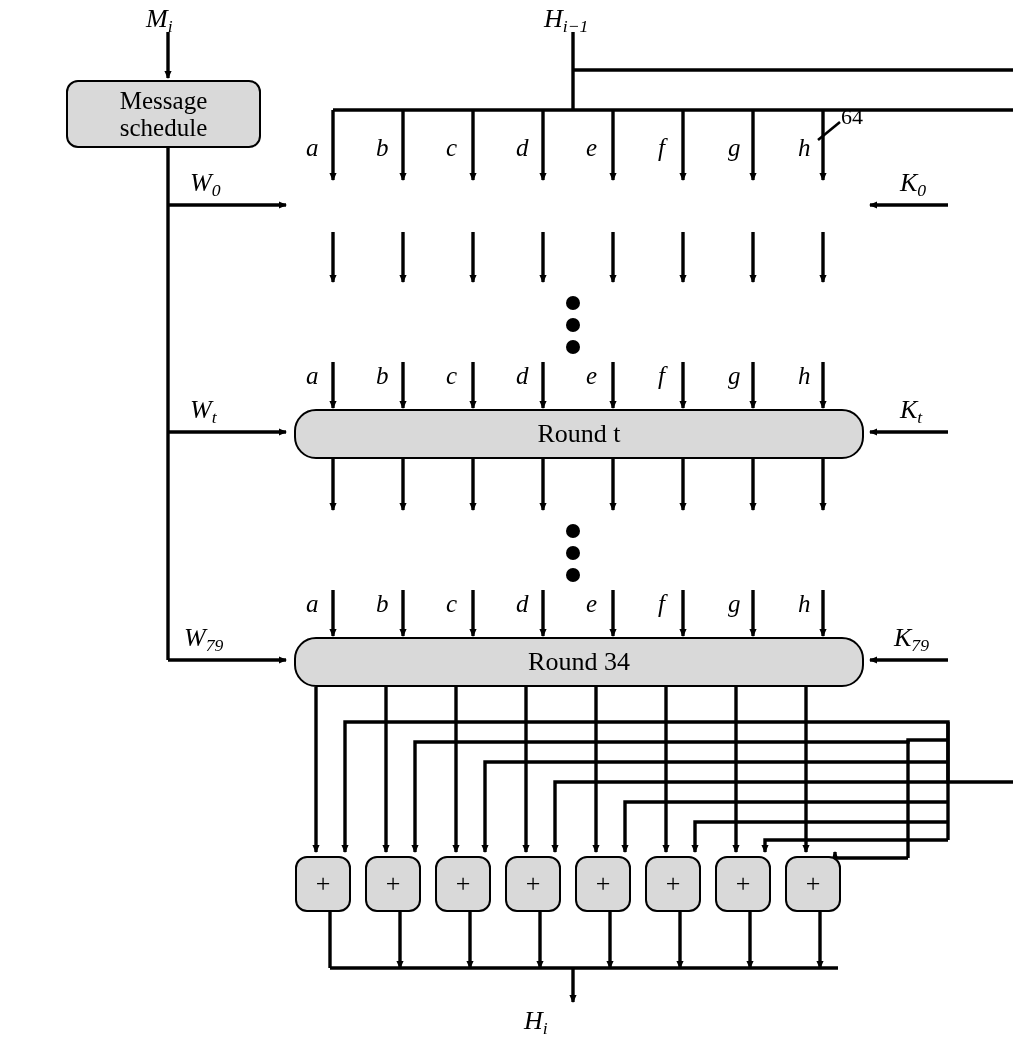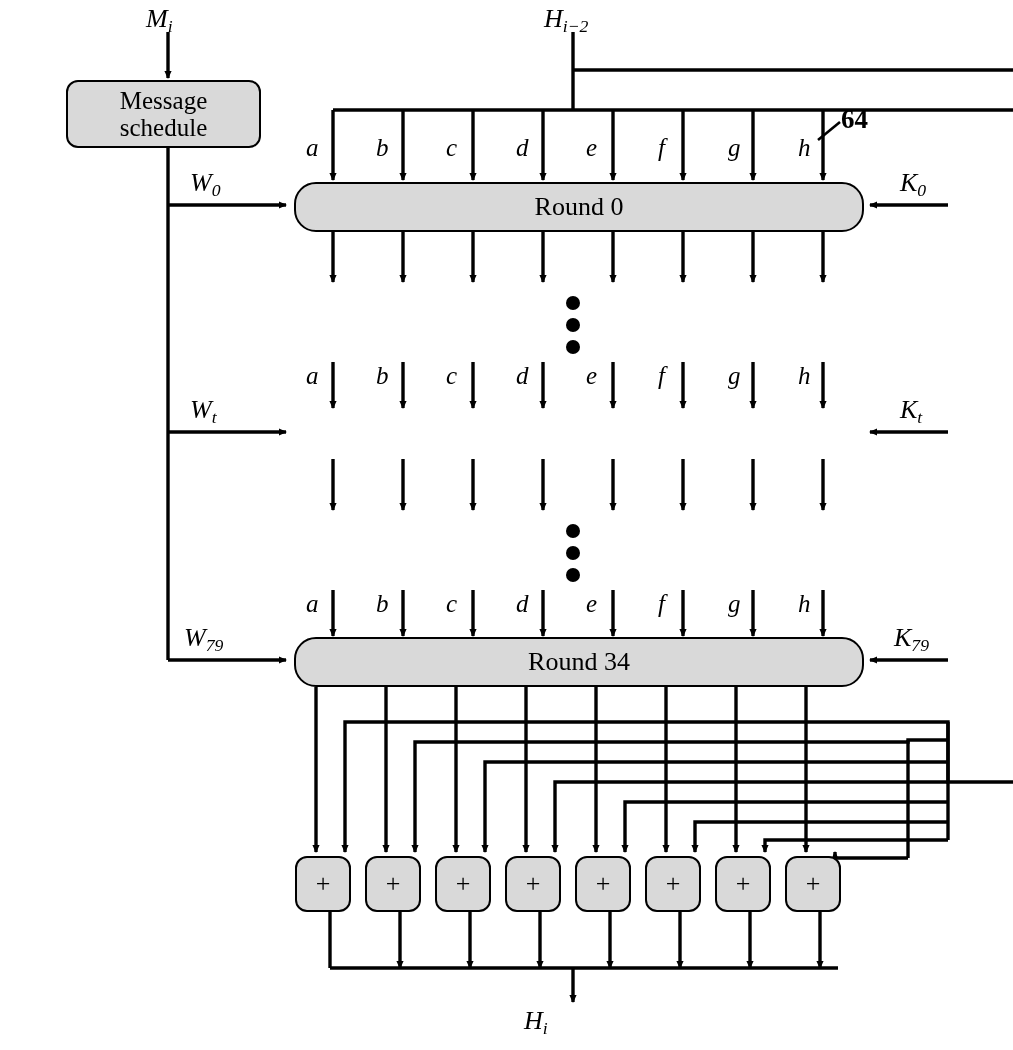--- a/index.html
+++ b/index.html
@@ -198,52 +198,49 @@
       <line x1="282" y1="968" x2="790" y2="968"></line>
       <line x1="525" y1="968" x2="525" y2="1002" marker-end="url(#arrow)"></line>
     </g>
   </svg>
 
   <div class="lbl" style="left:98px; top:4px; font-size:26px;">
     <span class="italic">M</span><span class="sub">i</span>
   </div>
 
   <div class="lbl" style="left:496px; top:4px; font-size:26px;">
-    <span class="italic">H</span><span class="sub">i−2</span>
+    <span class="italic">H</span><span class="sub">i−1</span>
   </div>
 
   <div class="box msg-box" style="left:18px; top:80px; width:195px; height:68px;">
     <span>Message</span>
     <span>schedule</span>
   </div>
 
-  <div class="lbl" style="left:793px; top:104px; font-size:27px;font-weight:bold;">
+  <div class="lbl" style="left:793px; top:104px; font-size:22px;">
     <span>64</span>
   </div>
 
   <div class="var" style="left:258px; top:134px;">a</div>
   <div class="var" style="left:328px; top:134px;">b</div>
   <div class="var" style="left:398px; top:134px;">c</div>
   <div class="var" style="left:468px; top:134px;">d</div>
   <div class="var" style="left:538px; top:134px;">e</div>
   <div class="var" style="left:610px; top:134px;">f</div>
   <div class="var" style="left:680px; top:134px;">g</div>
   <div class="var" style="left:750px; top:134px;">h</div>
 
   <div class="lbl" style="left:142px; top:168px; font-size:26px;">
     <span class="italic">W</span><span class="sub">0</span>
   </div>
 
   <div class="lbl" style="left:852px; top:168px; font-size:26px;">
     <span class="italic">K</span><span class="sub">0</span>
   </div>
 
-  <div class="box round-box" style="left:246px; top:182px; width:570px; height:50px;">
-    <span>Round 0</span>
-  </div>
 
   <div class="dots" style="left:518px; top:296px;"></div>
   <div class="dots" style="left:518px; top:318px;"></div>
   <div class="dots" style="left:518px; top:340px;"></div>
 
   <div class="var" style="left:258px; top:362px;">a</div>
   <div class="var" style="left:328px; top:362px;">b</div>
   <div class="var" style="left:398px; top:362px;">c</div>
   <div class="var" style="left:468px; top:362px;">d</div>
   <div class="var" style="left:538px; top:362px;">e</div>
@@ -252,20 +249,25 @@
   <div class="var" style="left:750px; top:362px;">h</div>
 
   <div class="lbl" style="left:142px; top:395px; font-size:26px;">
     <span class="italic">W</span><span class="sub">t</span>
   </div>
 
   <div class="lbl" style="left:852px; top:395px; font-size:26px;">
     <span class="italic">K</span><span class="sub">t</span>
   </div>
 
+  <div class="box round-box" style="left:246px; top:409px; width:570px; height:50px;">
+    <span style="font-style:normal;">
+      <span style="font-style:normal;">Round t</span>
+    </span>
+  </div>
 
   <div class="dots" style="left:518px; top:524px;"></div>
   <div class="dots" style="left:518px; top:546px;"></div>
   <div class="dots" style="left:518px; top:568px;"></div>
 
   <div class="var" style="left:258px; top:590px;">a</div>
   <div class="var" style="left:328px; top:590px;">b</div>
   <div class="var" style="left:398px; top:590px;">c</div>
   <div class="var" style="left:468px; top:590px;">d</div>
   <div class="var" style="left:538px; top:590px;">e</div>

